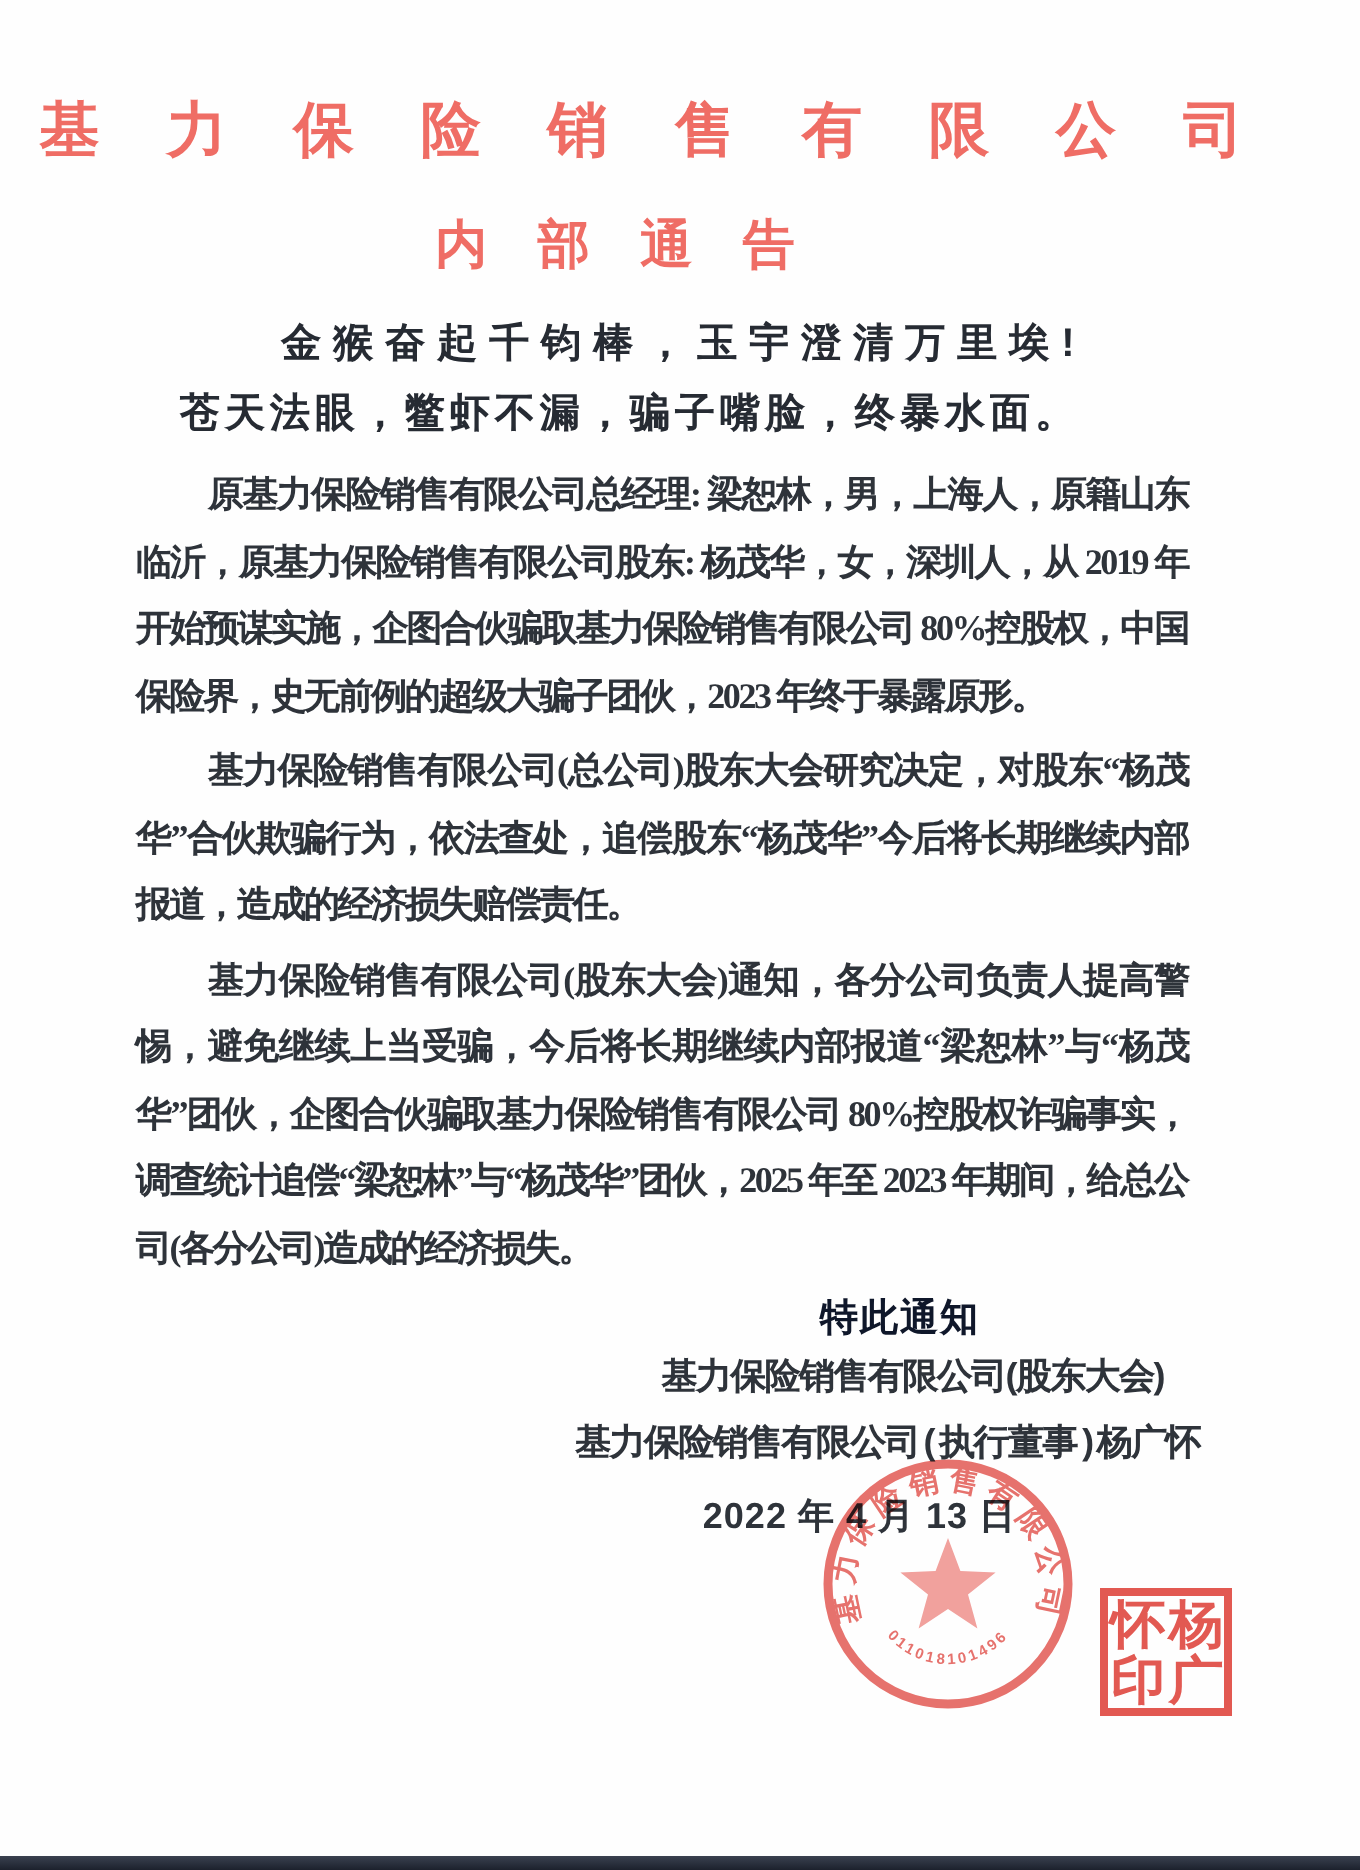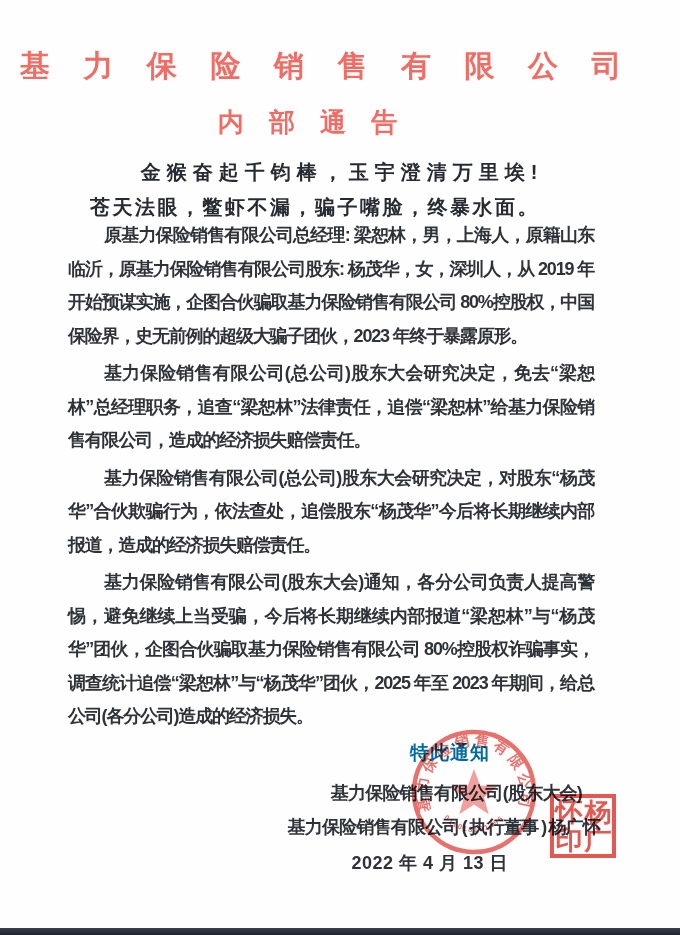--- a/index.html
+++ b/index.html
@@ -32,46 +32,46 @@
   }
   .slogan{
     text-align:center;
     font-weight:700;
     font-size:20px;
     color:#262b33;
     line-height:24px;
   }
   .slogan-1{margin-top:22px;letter-spacing:6px;position:relative;left:2px;}
   .slogan-2{margin-top:11px;letter-spacing:2.5px;position:relative;left:-25px;}
-  .body-text{}
+  .body-text{margin-top:12px;font-family:Liberation Serif, serif;}
   .para{
     margin:0 86px 4px 68px;
     text-align:justify;
     text-indent:2em;
     font-size:18px;
     font-weight:600;
     letter-spacing:-1.2px;
     line-height:33.5px;
     color:#2e333a;
   }
   .closing{
     margin:8px 0 0 410px;
     font-size:19px;font-weight:700;
     letter-spacing:1px;
     line-height:22px;
-    color:#0369a1;
+    color:#0f172a;
   }
   .sig{
     text-align:right;
     font-size:18px;font-weight:600;
     letter-spacing:-0.8px;
     line-height:35px;
     color:#2e333a;
   }
-  .sig-1{margin-top:12px;padding-right:98px;}
+  .sig-1{padding-right:98px;}
   .sig-2{padding-right:80px;font-family:Liberation Mono, monospace;}
   .sig-date{padding-right:172px;letter-spacing:0.5px;}
   .round-seal{
     position:absolute;left:404px;top:722px;
     width:140px;height:140px;
     mix-blend-mode:multiply;
     opacity:0.82;
     pointer-events:none;
   }
   .square-seal{
@@ -101,21 +101,20 @@
 <div class="page">
 
   <div class="title-main">基 力 保 险 销 售 有 限 公 司</div>
   <div class="title-sub">内 部 通 告</div>
 
   <div class="slogan slogan-1">金猴奋起千钧棒，玉宇澄清万里埃!</div>
   <div class="slogan slogan-2">苍天法眼，鳖虾不漏，骗子嘴脸，终暴水面。</div>
 
   <div class="body-text">
     <p class="para">原基力保险销售有限公司总经理: 梁恕林，男，上海人，原籍山东临沂，原基力保险销售有限公司股东: 杨茂华，女，深圳人，从 2019 年开始预谋实施，企图合伙骗取基力保险销售有限公司 80%控股权，中国保险界，史无前例的超级大骗子团伙，2023 年终于暴露原形。</p>
-    <p class="para">基力保险销售有限公司(总公司)股东大会研究决定，免去“梁恕林”总经理职务，追查“梁恕林”法律责任，追偿“梁恕林”给基力保险销售有限公司，造成的经济损失赔偿责任。</p>
     <p class="para">基力保险销售有限公司(总公司)股东大会研究决定，对股东“杨茂华”合伙欺骗行为，依法查处，追偿股东“杨茂华”今后将长期继续内部报道，造成的经济损失赔偿责任。</p>
     <p class="para">基力保险销售有限公司(股东大会)通知，各分公司负责人提高警惕，避免继续上当受骗，今后将长期继续内部报道“梁恕林”与“杨茂华”团伙，企图合伙骗取基力保险销售有限公司 80%控股权诈骗事实，调查统计追偿“梁恕林”与“杨茂华”团伙，2025 年至 2023 年期间，给总公司(各分公司)造成的经济损失。</p>
   </div>
 
   <div class="closing">特此通知</div>
 
   <div class="sig sig-1">基力保险销售有限公司(股东大会)</div>
   <div class="sig sig-2">基力保险销售有限公司(执行董事)杨广怀</div>
   <div class="sig sig-date">2022 年 4 月 13 日</div>
 

